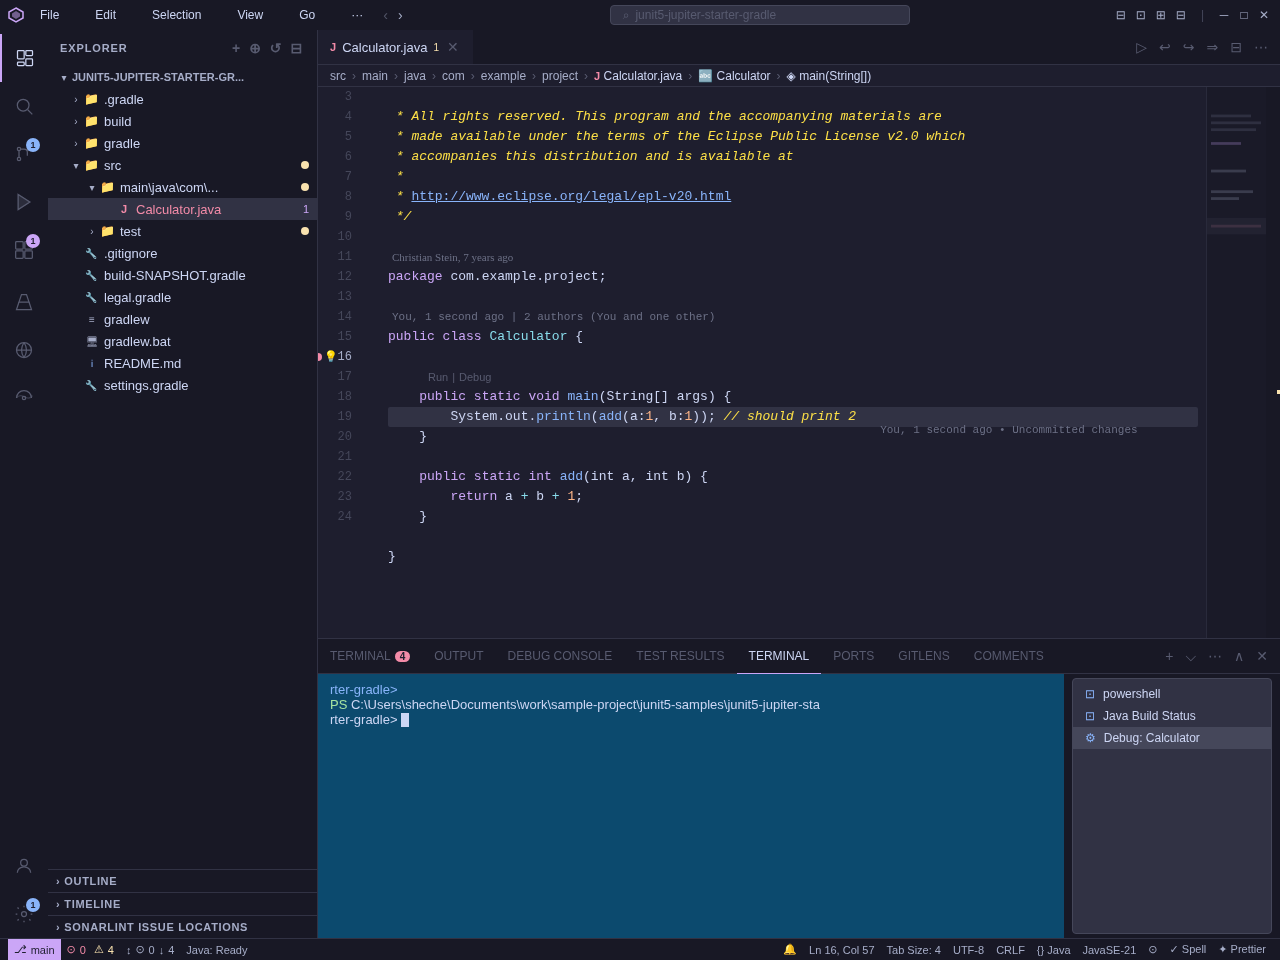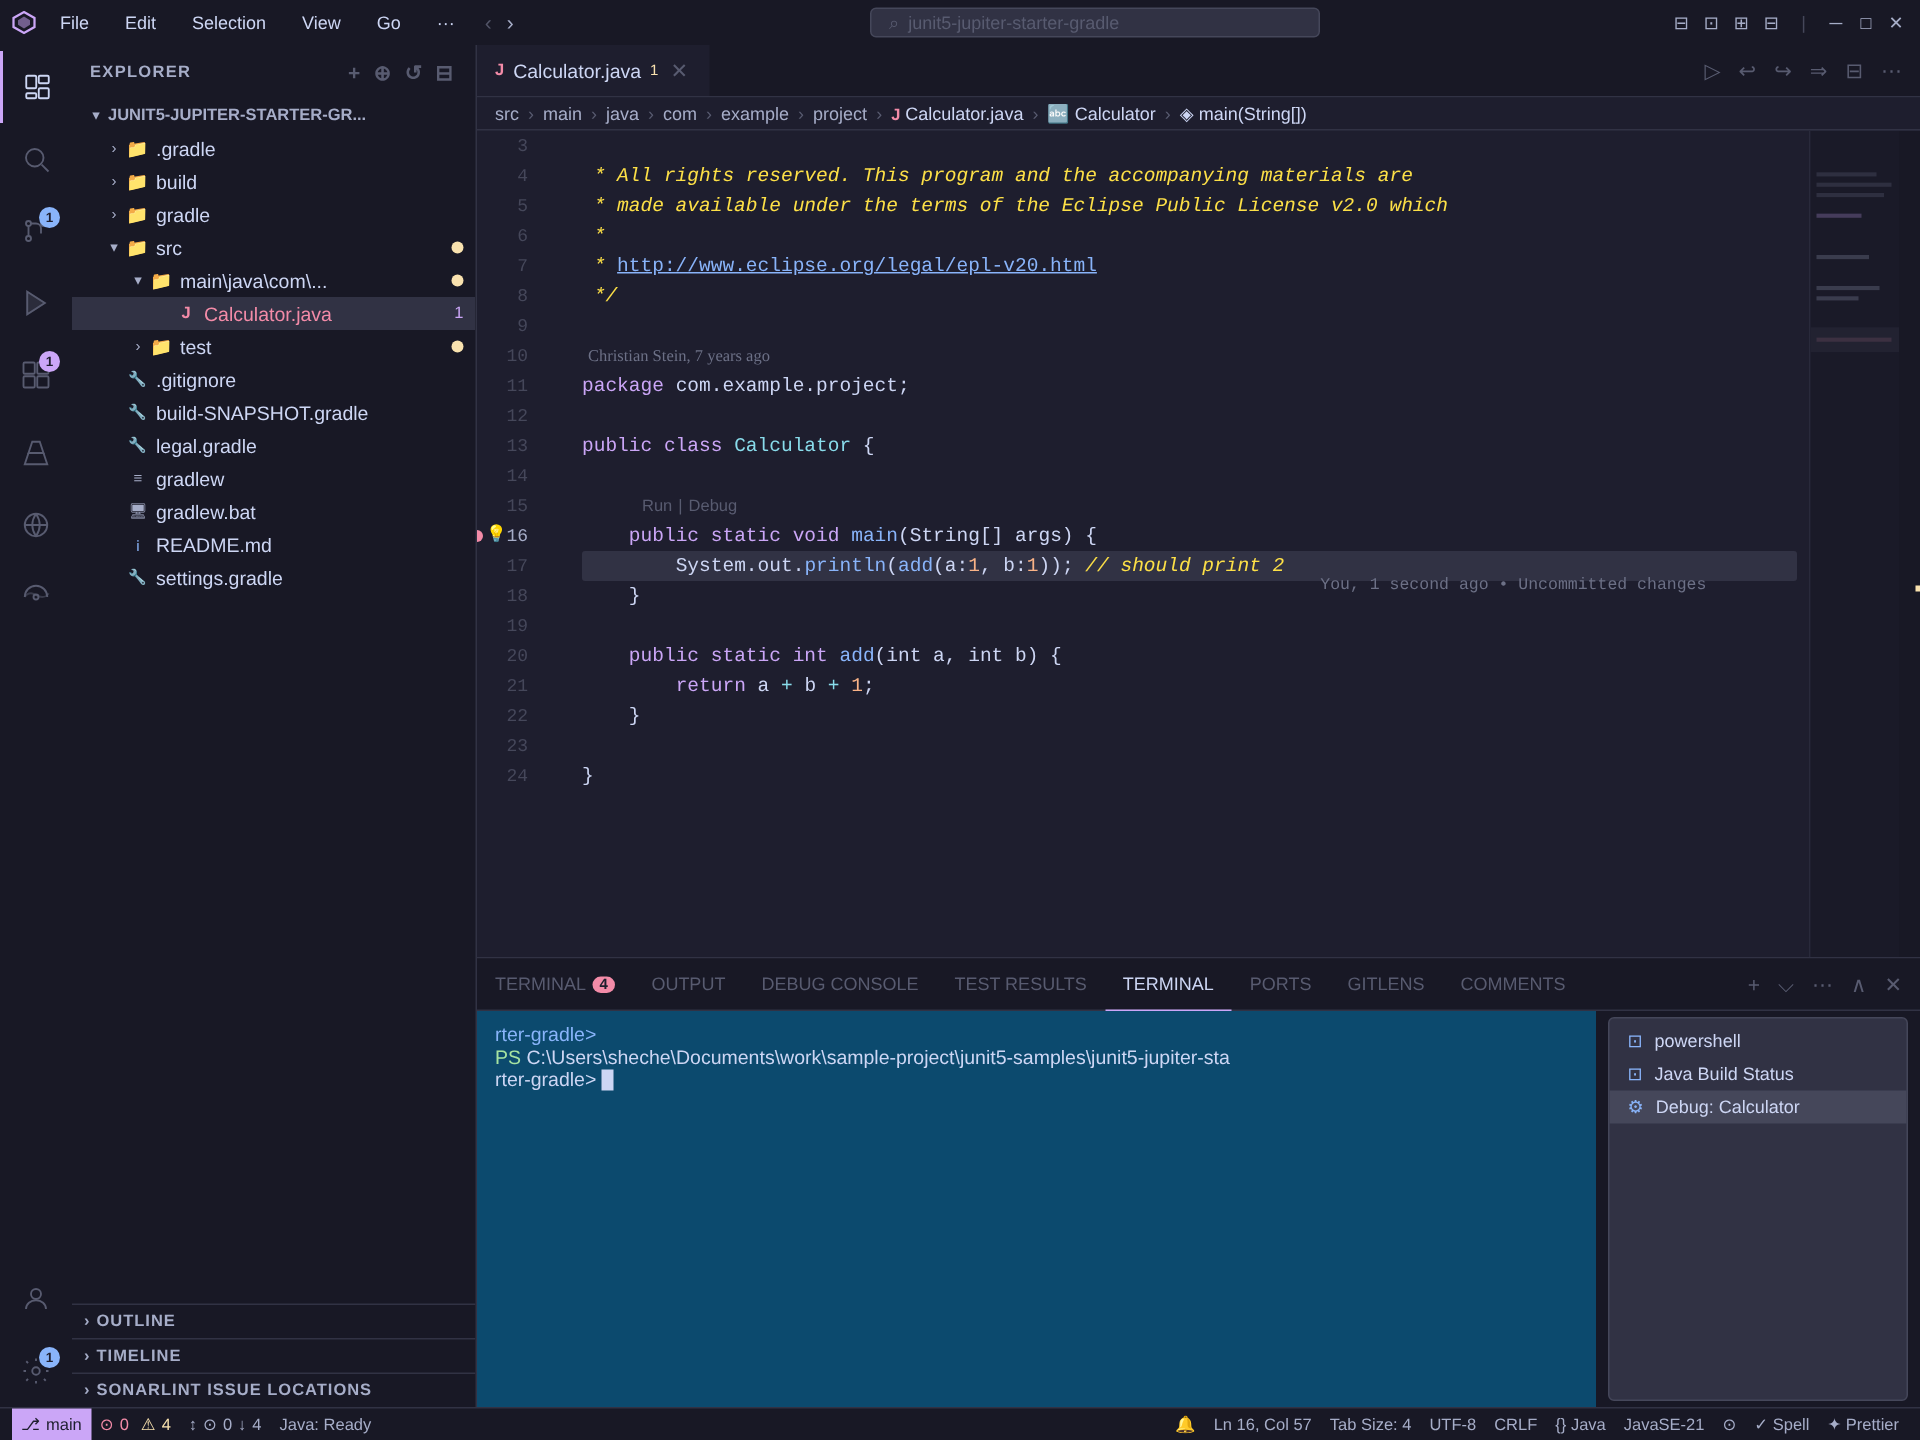--- a/index.html
+++ b/index.html
@@ -29,21 +29,21 @@
       width: 16px;
       height: 16px;
       display: flex;
       align-items: center;
       justify-content: center;
       color: #cba6f7;
       font-size: 14px;
     }
     .title-bar-menu {
       display: flex;
-      gap: 8px;
+      gap: 20px;
     }
     .title-bar-menu-item {
       padding: 2px 8px;
       color: #cdd6f4;
       font-size: 12px;
       cursor: pointer;
       border-radius: 3px;
     }
     .title-bar-search {
       flex: 1;
@@ -915,20 +915,23 @@
           <div class="code-line">&nbsp;</div>
 
           <div class="code-line">
             <span class="cmt"> * All rights reserved. This program and the accompanying materials are</span>
           </div>
 
           <div class="code-line">
             <span class="cmt"> * made available under the terms of the Eclipse Public License v2.0 which</span>
           </div>
 
+          <div class="code-line">
+            <span class="cmt"> * accompanies this distribution and is available at</span>
+          </div>
 
           <div class="code-line">
             <span class="cmt"> *</span>
           </div>
 
           <div class="code-line">
             <span class="cmt"> * </span><span class="url">http://www.eclipse.org/legal/epl-v20.html</span>
           </div>
 
           <div class="code-line">
@@ -937,20 +940,21 @@
 
           <div class="code-line">&nbsp;</div>
 
           <div style="height:20px;display:flex;align-items:center;font-size:11px;color:#6c7086;padding-left:4px;font-family:Liberation Serif, serif">Christian Stein, 7 years ago</div>
           <div class="code-line">
             <span class="kw">package </span><span class="var">com.example.project</span><span class="punc">;</span>
           </div>
 
           <div class="code-line">&nbsp;</div>
 
+          <div style="height:20px;display:flex;align-items:center;font-size:11px;color:#6c7086;padding-left:4px;font-family:'Consolas','Courier New',monospace">You, 1 second ago | 2 authors (You and one other)</div>
           <div class="code-line">
             <span class="kw">public </span><span class="kw">class </span><span class="type">Calculator</span><span class="punc"> {</span>
           </div>
 
           <div class="code-line">&nbsp;</div>
 
           <div style="height:20px;display:flex;font-size:11px;color:#585b70;padding-left:40px;font-family:'Segoe UI',sans-serif">
             <span style="cursor:pointer;color:#585b70">Run</span>
             <span style="margin:0 4px">|</span>
             <span style="cursor:pointer;color:#585b70">Debug</span>

